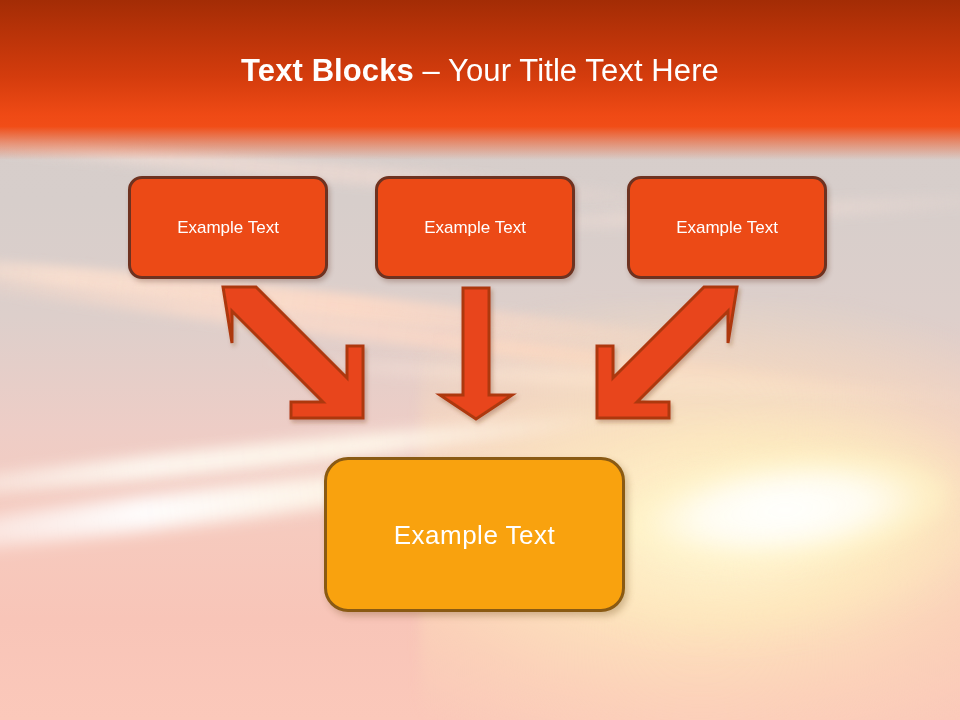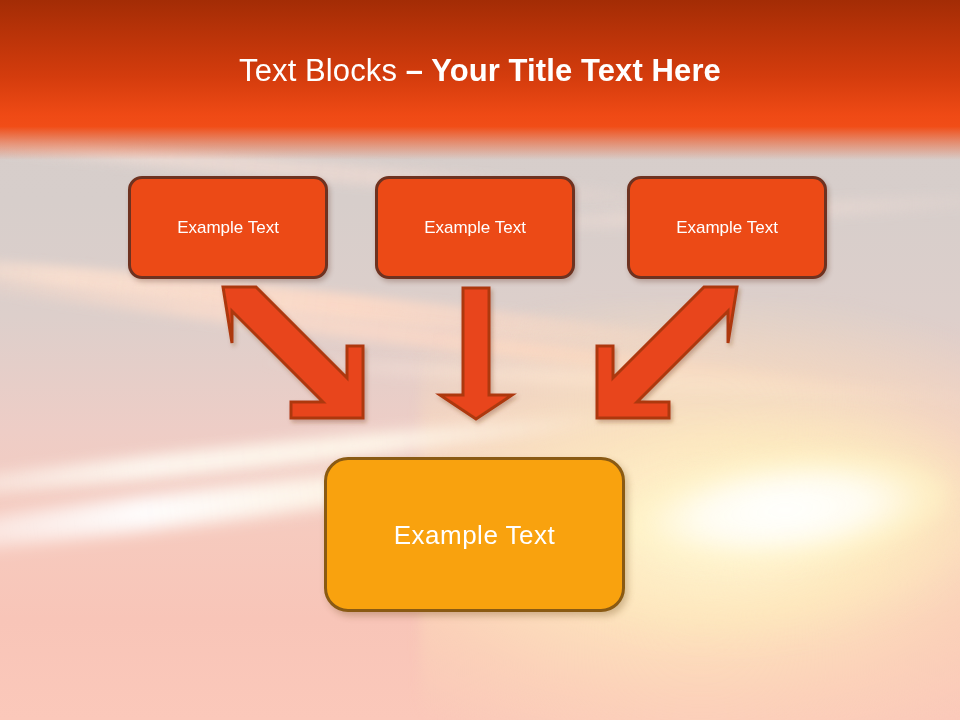--- a/index.html
+++ b/index.html
@@ -169,22 +169,22 @@
     position: absolute;
     left: 0; top: 51px;
     width: 960px;
     text-align: center;
     color: #ffffff;
     font-size: 31px;
     line-height: 40px;
     letter-spacing: 0.1px;
     white-space: nowrap;
   }
-  .title .strong { font-weight: normal; }
-  .title .light { font-weight: bold; margin-top: 36px; }
+  .title .strong { font-weight: bold; }
+  .title .light { font-weight: normal; margin-top: 36px; }
 
   
   .top-box {
     position: absolute;
     width: 200px;
     height: 103px;
     border: 3px solid #6e3220;
     border-radius: 14px;
     background: #ec4a16;
     box-shadow: 2px 3px 5px rgba(90,40,20,0.28);

